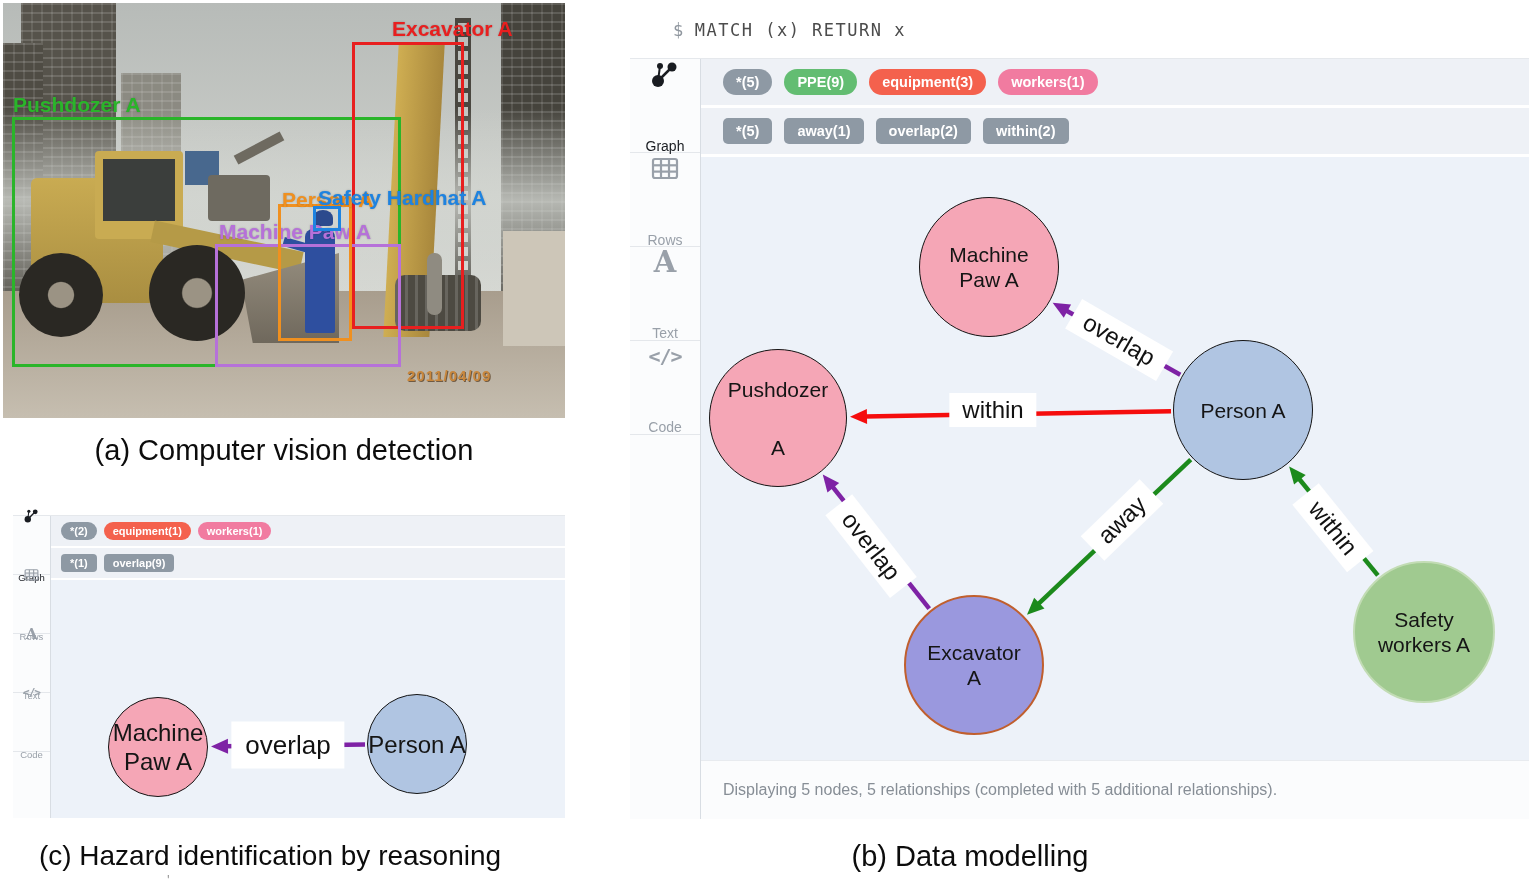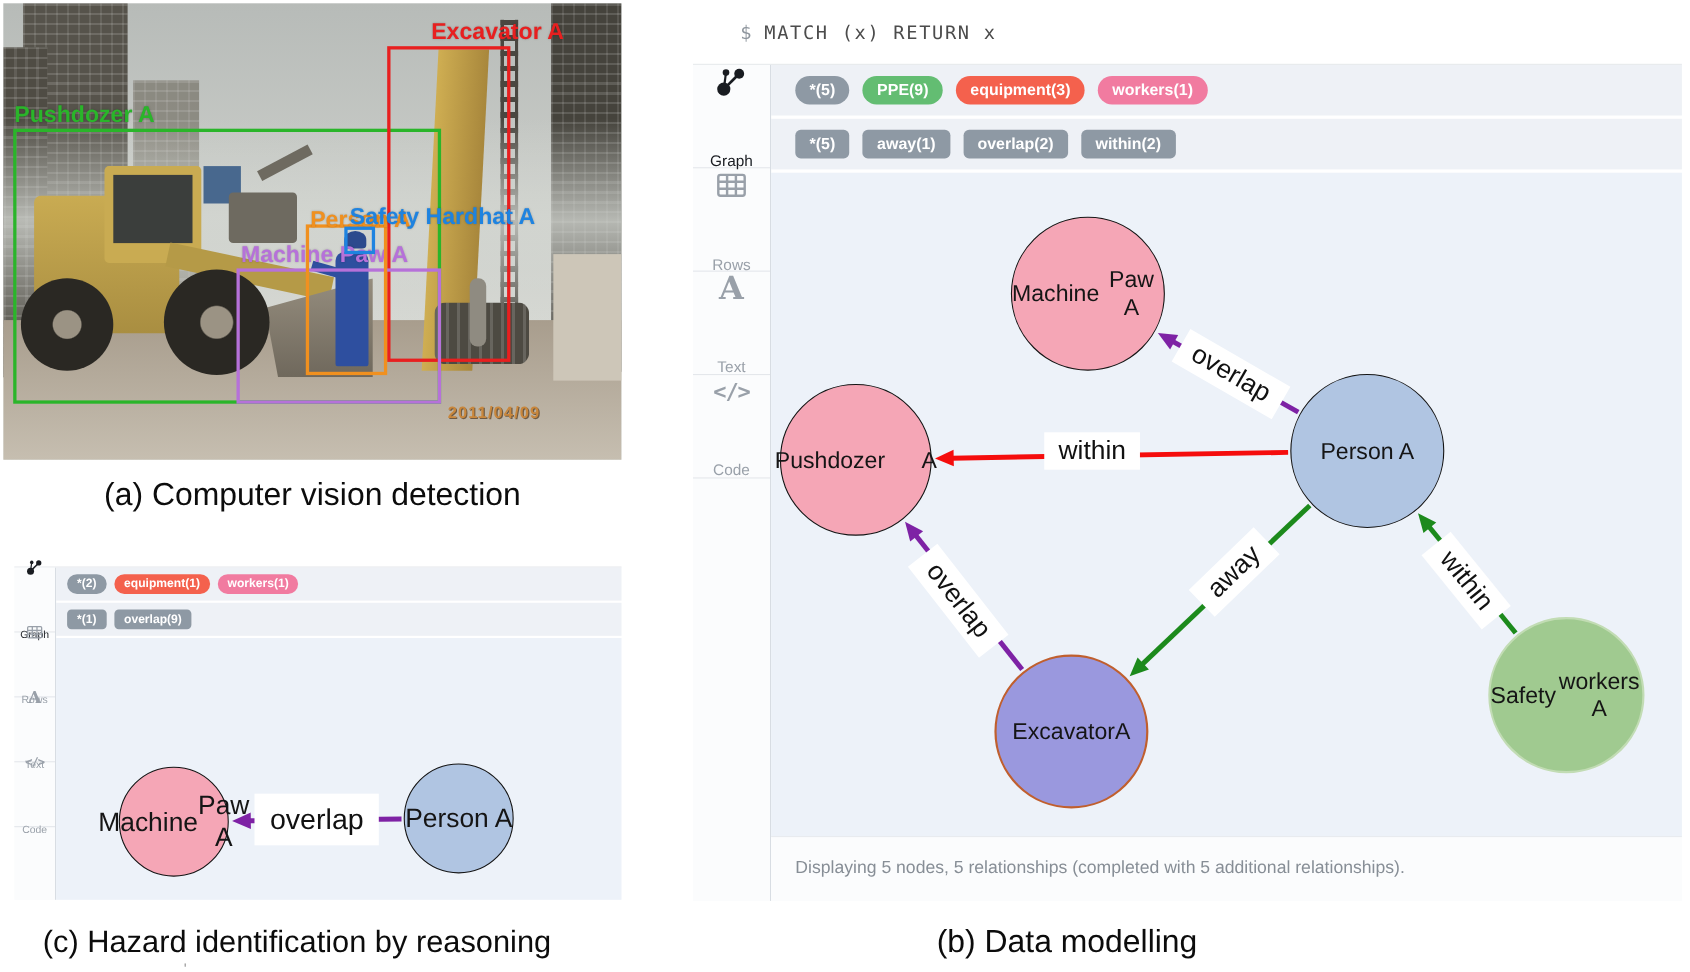--- a/index.html
+++ b/index.html
@@ -93,21 +93,21 @@
   .badge{color:#fff;font-weight:bold;white-space:nowrap;}
   .frame-b .badge{font-size:14.5px;padding:5px 13px;border-radius:15px;}
   .frame-c .badge{font-size:11px;padding:3px 9px;border-radius:11px;}
   .rels .badge{border-radius:5px;}
   .frame-c .rels .badge{border-radius:4px;}
 
   .gcanvas{position:relative;flex:1;background:#edf2f9;overflow:hidden;}
   .gcanvas svg{position:absolute;left:0;top:0;}
   .gcanvas line{stroke-width:4.5;}
   .gnode{position:absolute;box-sizing:border-box;border-style:solid;border-radius:50%;
-         display:flex;flex-direction:row;align-items:center;justify-content:center;
+         display:flex;flex-direction:column;align-items:center;justify-content:center;
          color:#151515;text-align:center;cursor:pointer;}
   .frame-b .gnode{font-size:21px;line-height:25px;}
   .frame-c .gnode{font-size:24px;line-height:29px;}
   .glabel{position:absolute;background:#fff;color:#111;white-space:nowrap;cursor:pointer;}
   .frame-b .glabel{font-size:24px;padding:3px 13px;}
   .frame-c .glabel{font-size:26px;padding:8px 14px;}
 
   .statusbar{flex:none;height:58px;border-top:1px solid #e8ebef;background:#fbfcfd;
              display:flex;align-items:center;padding-left:22px;color:#878e96;font-size:16px;}
 </style>

